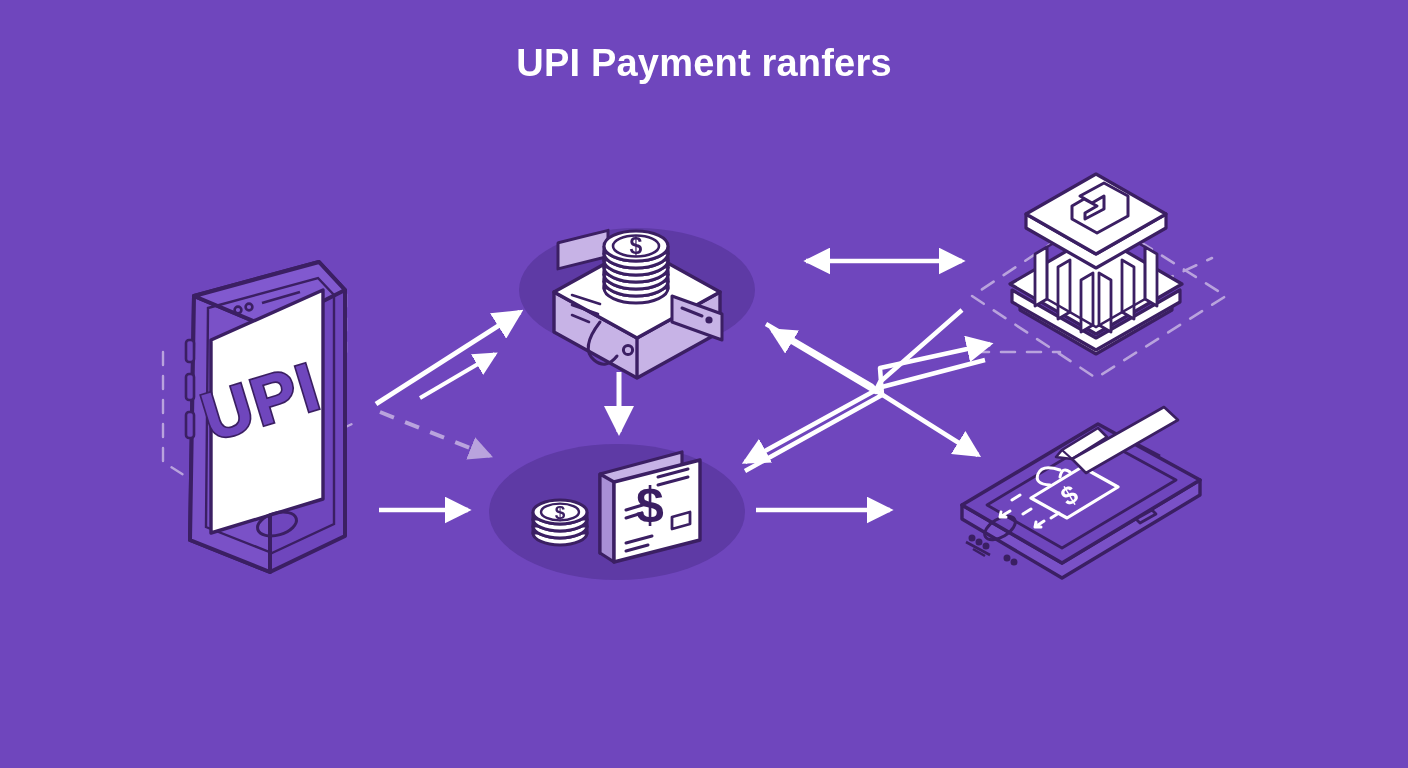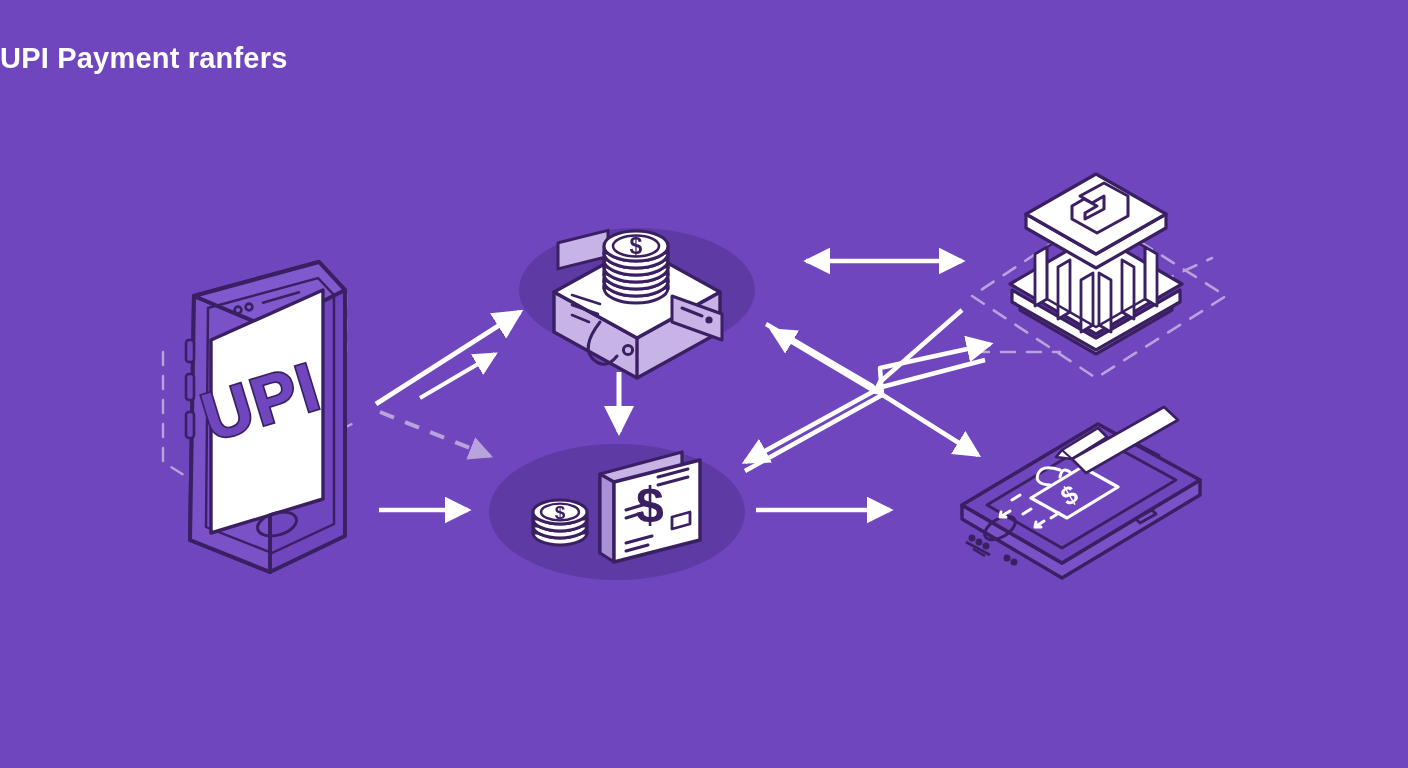--- a/index.html
+++ b/index.html
@@ -15,23 +15,23 @@
     width: 1408px;
     height: 768px;
     background: #6f46bd;
     overflow: hidden;
   }
   #title {
     position: absolute;
     top: 42px;
     left: 0;
     width: 1408px;
-    text-align: left;
+    text-align: center;
     color: #ffffff;
-    font-size: 29px;
+    font-size: 38px;
     font-weight: bold;
     letter-spacing: 0.2px;
     font-family: "Liberation Sans", sans-serif;
   }
   #scene {
     position: absolute;
     inset: 0;
   }
   svg { display: block; }
 </style>

